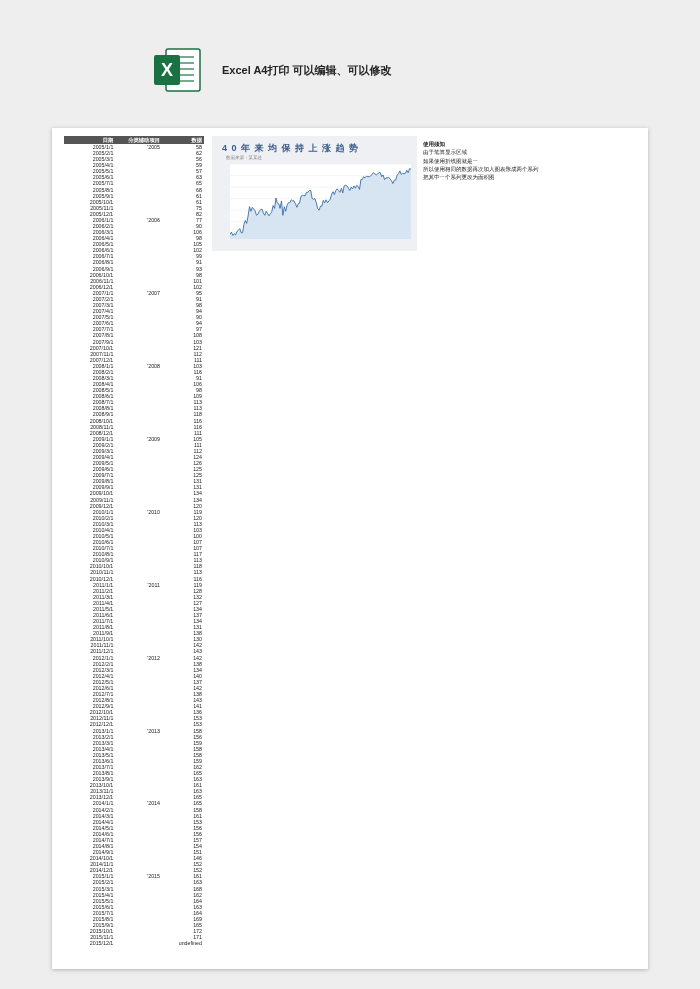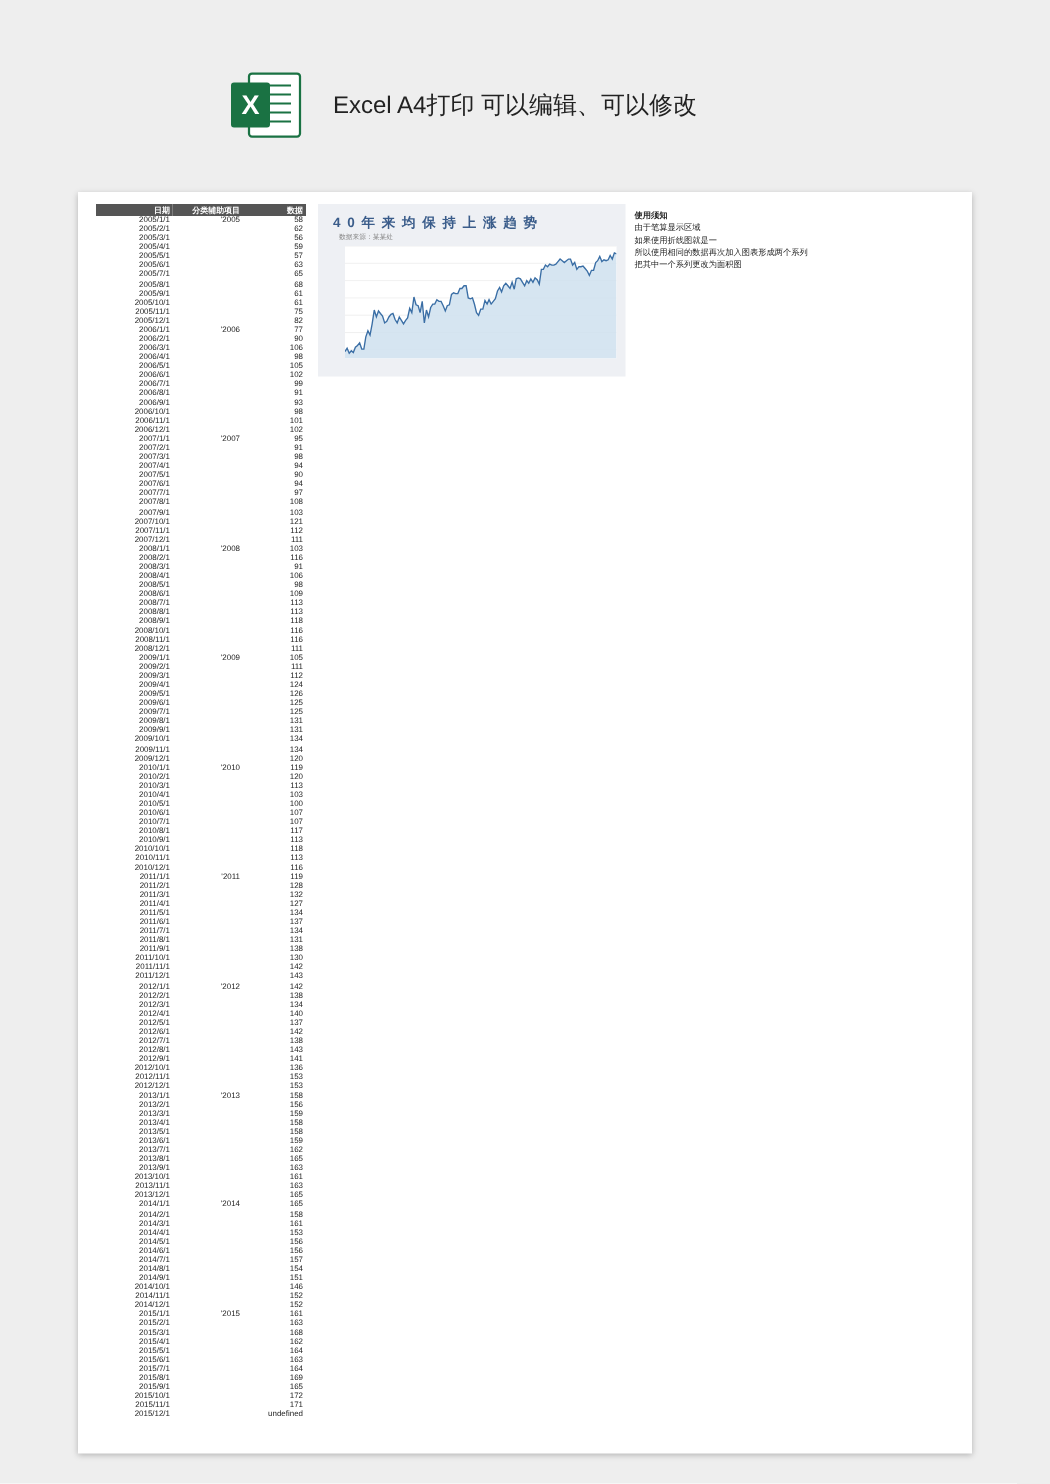--- a/index.html
+++ b/index.html
@@ -22,22 +22,23 @@
     height: 54px;
     flex-shrink: 0;
   }
   .header-text .title {
     font-size: 22px;
     font-weight: bold;
     color: #111;
     margin-bottom: 8px;
   }
   .header-text .subtitle {
-    font-size: 16px;
+    font-size: 11px;
     color: #222;
+    font-weight: bold;
   }
   .page {
     background: #fff;
     width: 596px;
     height: 841px;
     margin: 8px auto 0;
     box-shadow: 0 1px 4px rgba(0,0,0,0.25);
     position: relative;
     padding: 8px 12px;
   }

